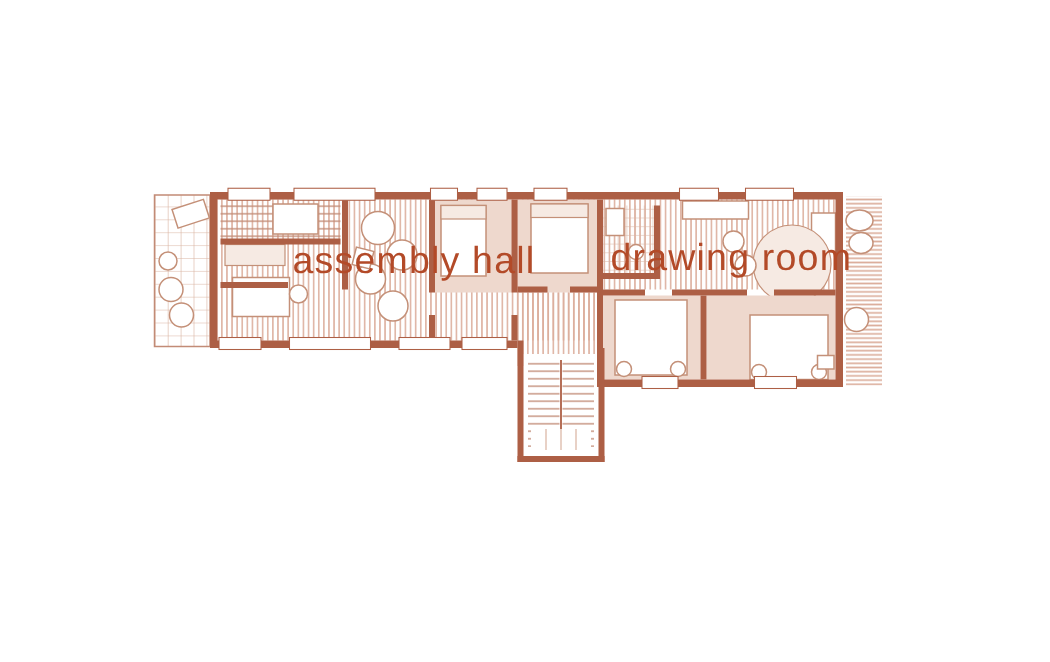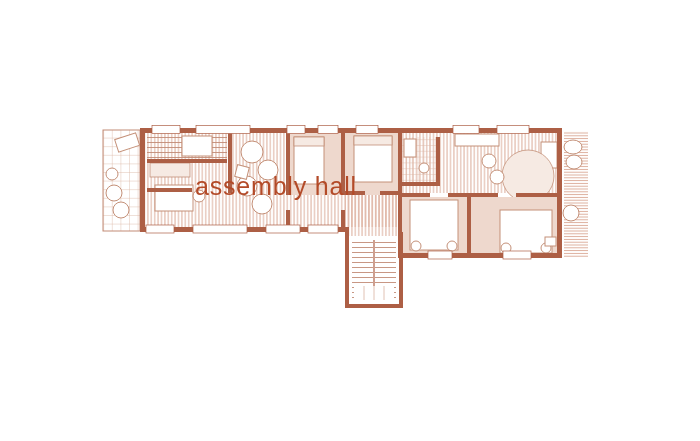--- a/index.html
+++ b/index.html
@@ -14,21 +14,21 @@
     --label:#b34a28;
   }
   html,body{margin:0;padding:0;}
   body{background:var(--bg);font-family:"Liberation Sans",sans-serif;}
   .canvas{
     position:relative;width:700px;height:441px;background:var(--bg);overflow:hidden;
   }
   .plan-svg{position:absolute;left:0;top:0;}
   .room-label{
     position:absolute;color:var(--label);font-size:25px;line-height:1;
-    letter-spacing:0.8px;font-weight:normal;white-space:nowrap;margin-top:12px;
+    letter-spacing:0.8px;font-weight:normal;white-space:nowrap;
   }
   .label-assembly{left:195px;top:162px;}
   .label-drawing{left:407px;top:160px;}
   .wall{fill:var(--wall);}
   .thin{fill:none;stroke:var(--walllight);stroke-width:1;}
   .win{fill:#fff;stroke:var(--wall);stroke-width:0.7;}
   .furn{fill:#fff;stroke:var(--furn);stroke-width:1;}
   .soft{fill:var(--soft);}
   .softer{fill:var(--softer);stroke:var(--furn);stroke-width:0.8;}
   .hatchline{stroke:var(--hatch);stroke-width:1;}
@@ -185,13 +185,14 @@
       <rect x="146" y="225" width="28" height="8" class="win"></rect>
       <rect x="193" y="225" width="54" height="8" class="win"></rect>
       <rect x="266" y="225" width="34" height="8" class="win"></rect>
       <rect x="308" y="225" width="30" height="8" class="win"></rect>
       <rect x="428" y="251" width="24" height="8" class="win"></rect>
       <rect x="503" y="251" width="28" height="8" class="win"></rect>
     </g>
   </svg>
 
   <div class="room-label label-assembly">assembly hall</div>
+  <div class="room-label label-drawing">drawing room</div>
 </div>
 
 </body></html>

